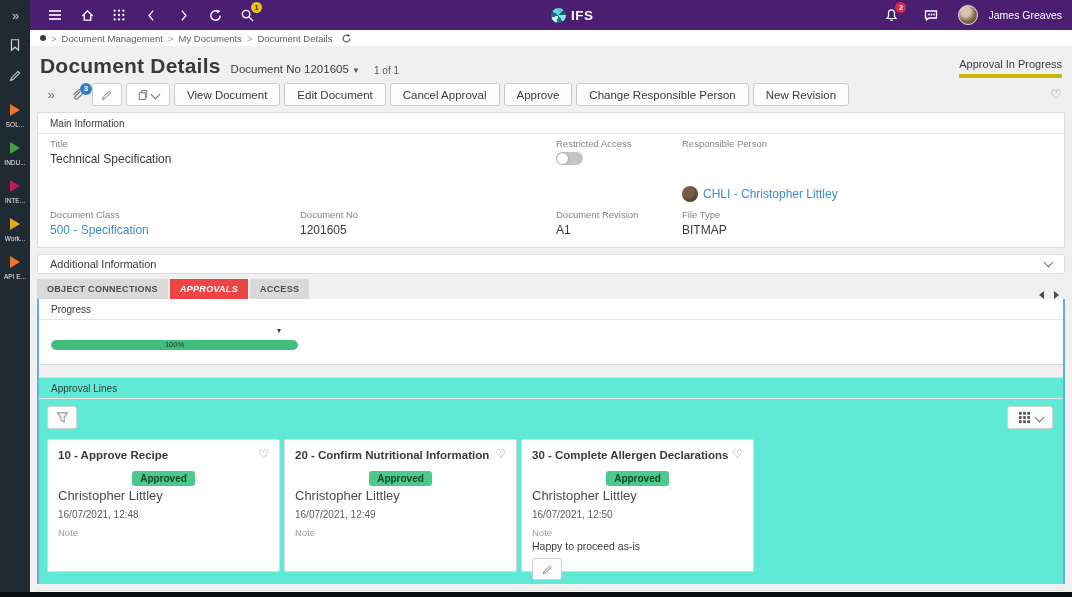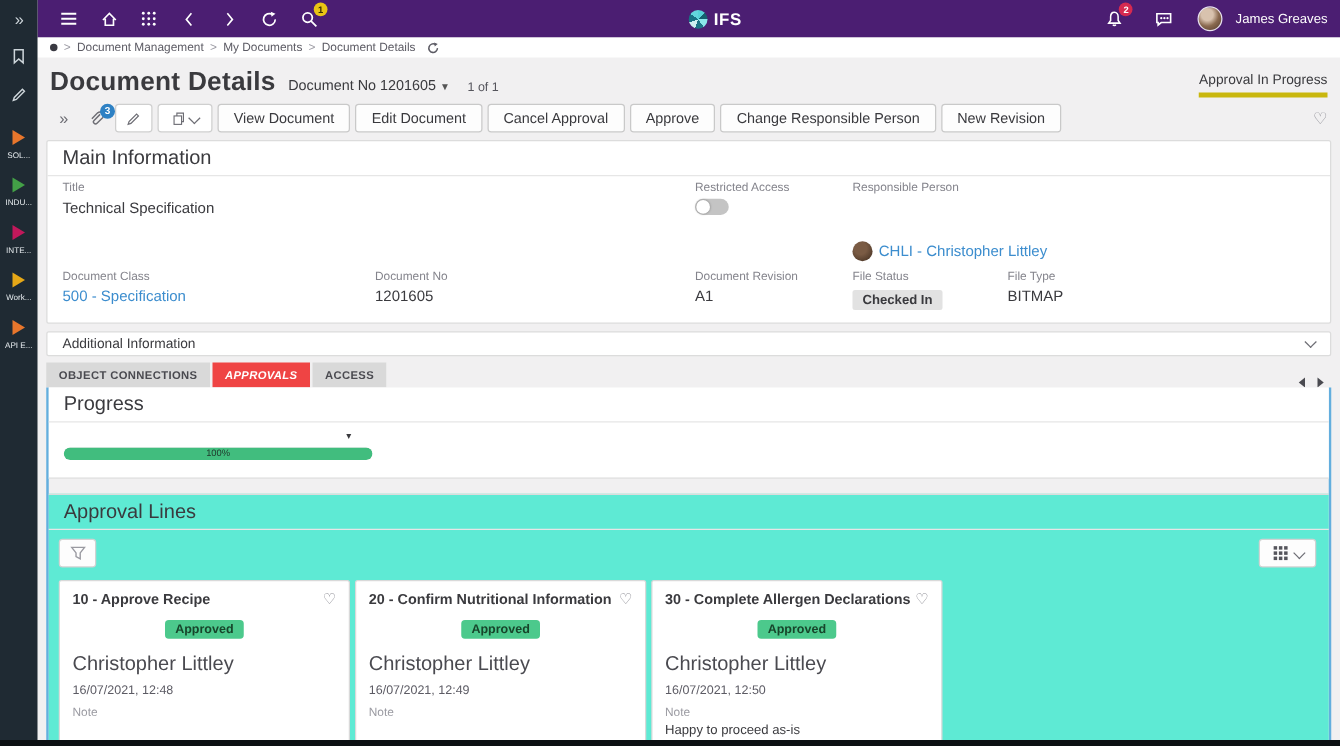--- a/index.html
+++ b/index.html
@@ -54,21 +54,21 @@
   .commandbar { display:flex; align-items:center; gap:4px; padding:3px 3px 6px 3px; }
   .cb-ic { width:22px; height:22px; display:flex; align-items:center; justify-content:center; color:#6d6d74; position:relative; cursor:pointer; }
   .cb-badge { position:absolute; top:-1px; right:-4px; min-width:12px; height:12px; border-radius:7px; background:#2e81c4; color:#fff; font-size:8px; font-weight:bold; display:flex; align-items:center; justify-content:center; }
   .cb-btn-ic { width:30px; height:23px; border:1px solid #cfcfcf; background:#fff; border-radius:3px; display:flex; align-items:center; justify-content:center; gap:3px; color:#6d6d74; cursor:pointer; }
   .cb-btn-ic.wide { width:44px; }
   .btn { height:23px; border:1px solid #c9c9c9; background:#fdfdfd; border-radius:3px; font-size:11.5px; color:#3a3a3e; padding:0 12px; cursor:pointer; font-family:inherit; }
   .heart { margin-left:auto; color:#8a8a92; font-size:13px; cursor:pointer; line-height:1; }
 
   
   .panel-card { background:#fff; border:1px solid #dcdcdc; border-radius:2px; }
-  .section-head { font-size:16px; color:#3a3a3e; padding:5px 28px 4px 12px; border-bottom:1px solid #e6e6e6; }
+  .section-head { font-size:10px; color:#3a3a3e; padding:5px 28px 4px 12px; border-bottom:1px solid #e6e6e6; }
   .bar-section { background:#fff; border:1px solid #dcdcdc; border-radius:2px; height:20px; display:flex; align-items:center; padding:0 12px; font-size:11px; color:#3a3a3e; margin-top:6px; cursor:pointer; }
   .chev-down { width:7px; height:7px; border-right:1.5px solid #6d6d74; border-bottom:1.5px solid #6d6d74; transform:rotate(45deg); margin-left:auto; margin-top:-3px; }
 
   .mi-grid { display:grid; grid-template-columns:250px 256px 126px 124px 1fr; padding:4px 12px 10px 12px; row-gap:7px; }
   .fld-label { font-size:9.5px; color:#84848c; margin-bottom:3px; }
   .fld-value { font-size:12px; color:#3a3a3e; }
   .fld-link { font-size:12px; color:#3c8dce; cursor:pointer; }
   .span2 { grid-column:1 / span 2; }
   .toggle { width:27px; height:13px; border-radius:8px; background:#c4c4c4; position:relative; margin-top:2px; cursor:pointer; }
   .toggle::after { content:""; position:absolute; left:1px; top:1px; width:11px; height:11px; border-radius:50%; background:#fff; box-shadow:0 0 2px rgba(0,0,0,.4); }
@@ -97,21 +97,21 @@
   .al-toolbar { display:flex; align-items:center; padding:7px 10px 8px 8px; }
   .filter-btn { width:30px; height:23px; border:1px solid #d2d2d2; border-radius:3px; background:#fdfdfd; display:flex; align-items:center; justify-content:center; cursor:pointer; }
   .switcher { margin-left:auto; width:46px; height:23px; border:1px solid #d2d2d2; border-radius:3px; background:#fdfdfd; display:flex; align-items:center; justify-content:center; gap:5px; cursor:pointer; }
 
   .cards-row { display:flex; gap:4px; padding:2px 8px 0 8px; }
   .ap-card { width:233px; height:133px; background:#fff; border:1px solid #d9d9d9; border-radius:2px; padding:9px 10px; position:relative; }
   .ap-title { font-size:11.5px; font-weight:bold; color:#3a3a3e; }
   .ap-heart { position:absolute; top:8px; right:10px; color:#8a8a92; font-size:12px; cursor:pointer; line-height:1; }
   .ap-badge-row { text-align:center; margin-top:7px; }
   .ap-badge { display:inline-block; background:#4cc98c; color:#17452b; font-size:10px; font-weight:bold; padding:2px 8px; border-radius:3px; }
-  .ap-person { font-size:16px; color:#4a4a50; margin-top:12px; }
+  .ap-person { font-size:13px; color:#4a4a50; margin-top:2px; }
   .ap-date { font-size:10px; color:#5c5b64; margin-top:6px; }
   .ap-note-label { font-size:9.5px; color:#9b9ba2; margin-top:7px; }
   .ap-note { font-size:10.5px; color:#3a3a3e; margin-top:2px; }
   .ap-edit { margin-top:6px; width:30px; height:22px; border:1px solid #d2d2d2; border-radius:3px; background:#fdfdfd; display:flex; align-items:center; justify-content:center; cursor:pointer; }
 
   .bottom-strip { position:absolute; left:0; bottom:0; width:100%; height:5px; background:#0c1013; z-index:5; }
 </style>
 </head>
 <body>
 
@@ -311,24 +311,20 @@
             <div class="fld-label">Document Class</div>
             <div class="fld-link">500 - Specification</div>
           </div>
           <div>
             <div class="fld-label">Document No</div>
             <div class="fld-value">1201605</div>
           </div>
           <div>
             <div class="fld-label">Document Revision</div>
             <div class="fld-value">A1</div>
-          </div>
-          <div>
-            <div class="fld-label">File Status</div>
-            <div class="pill">Checked In</div>
           </div>
           <div>
             <div class="fld-label">File Type</div>
             <div class="fld-value">BITMAP</div>
           </div>
         </div>
       </div>
 
       <div class="bar-section">
         <span>Additional Information</span>

